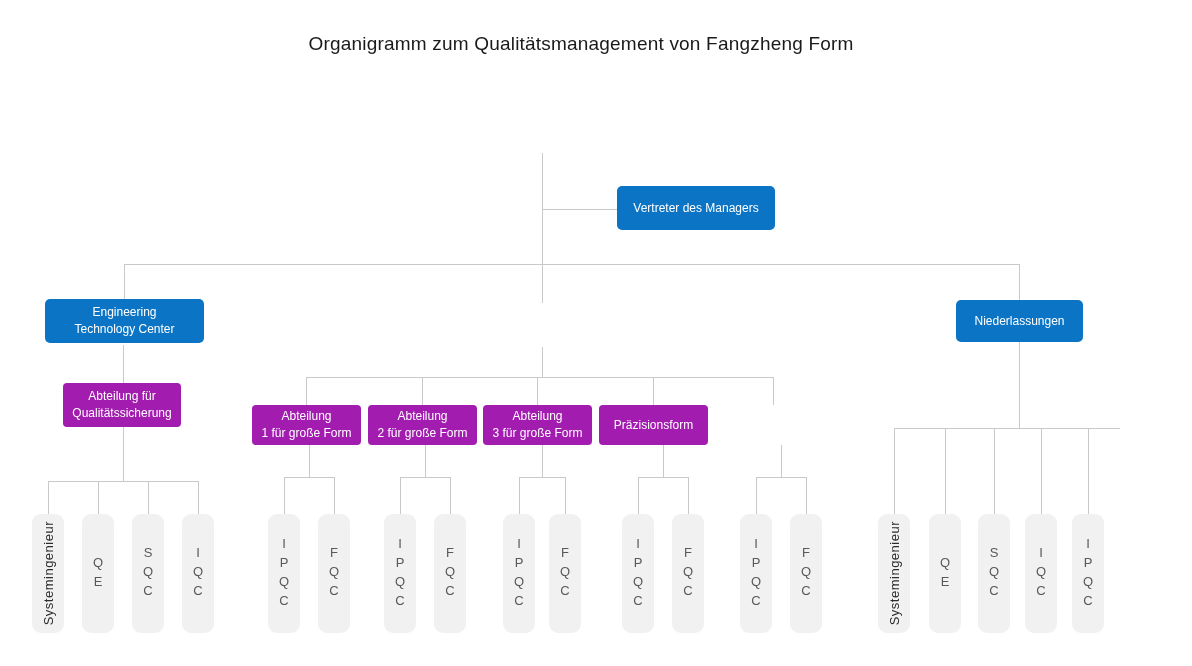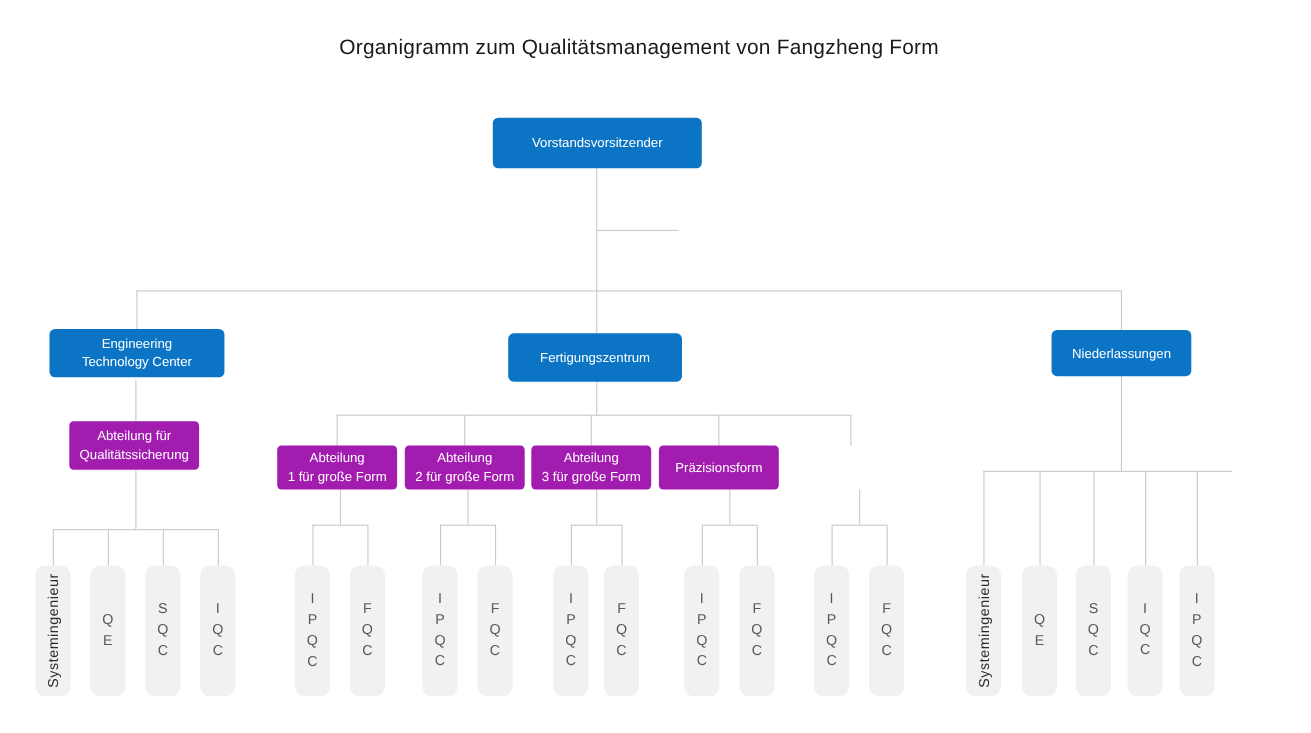--- a/index.html
+++ b/index.html
@@ -113,25 +113,24 @@
   <i class="vl" style="left:806px;top:477px;height:37px"></i>
   <i class="vl" style="left:1019px;top:342px;height:86px"></i>
   <i class="hl" style="left:894px;top:428px;width:248px"></i>
   <i class="vl" style="left:894px;top:428px;height:86px"></i>
   <i class="vl" style="left:945px;top:428px;height:86px"></i>
   <i class="vl" style="left:994px;top:428px;height:86px"></i>
   <i class="vl" style="left:1041px;top:428px;height:86px"></i>
   <i class="vl" style="left:1088px;top:428px;height:86px"></i>
   <i class="vl" style="left:1142px;top:428px;height:86px"></i>
 
-  <div class="node primary" style="left:448px;top:107px;width:190px;height:46px">Vorstandsvorsitzender</div>
+  <div class="node primary" style="left:617px;top:186px;width:158px;height:44px">Vertreter des Managers</div>
 
   <div class="node primary" style="left:45px;top:299px;width:159px;height:44px">Engineering
 Technology Center</div>
-  <div class="node primary" style="left:462px;top:303px;width:158px;height:44px">Fertigungszentrum</div>
   <div class="node primary" style="left:956px;top:300px;width:127px;height:42px">Niederlassungen</div>
 
   <div class="node secondary" style="left:63px;top:383px;width:118px;height:44px">Abteilung für
 Qualitätssicherung</div>
   <div class="node secondary" style="left:252px;top:405px;width:109px;height:40px">Abteilung
 1 für große Form</div>
   <div class="node secondary" style="left:368px;top:405px;width:109px;height:40px">Abteilung
 2 für große Form</div>
   <div class="node secondary" style="left:483px;top:405px;width:109px;height:40px">Abteilung
 3 für große Form</div>

